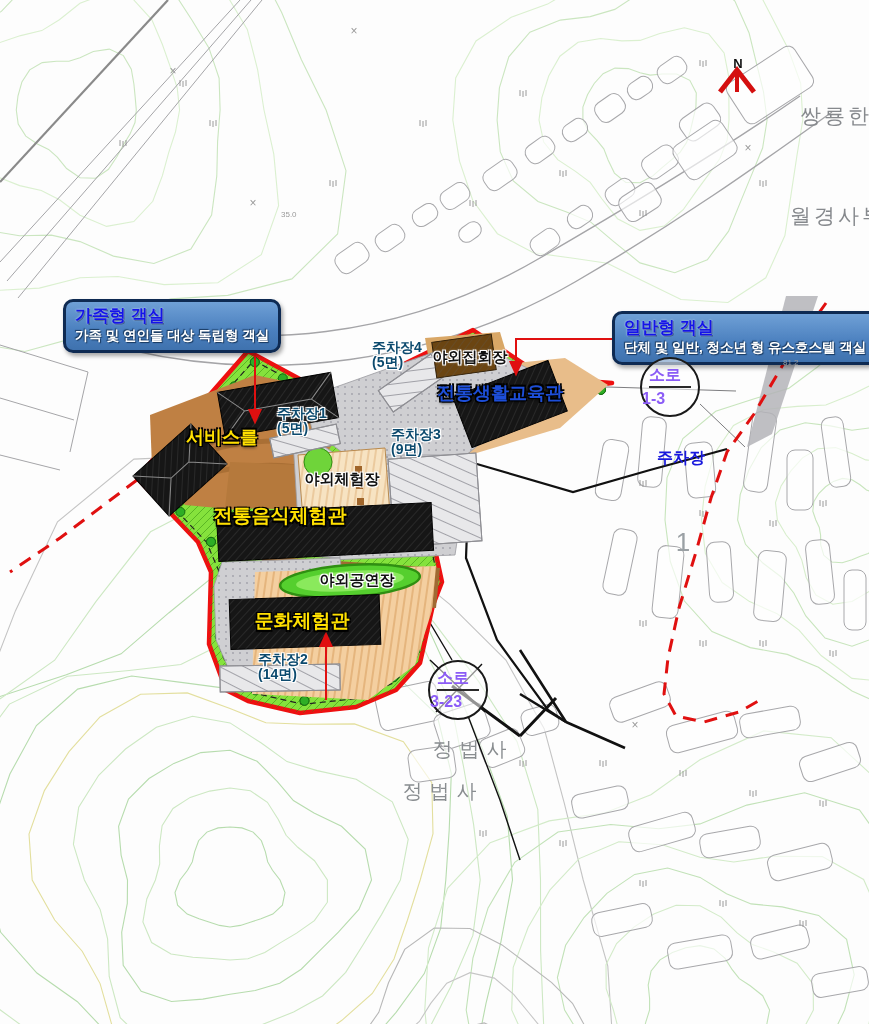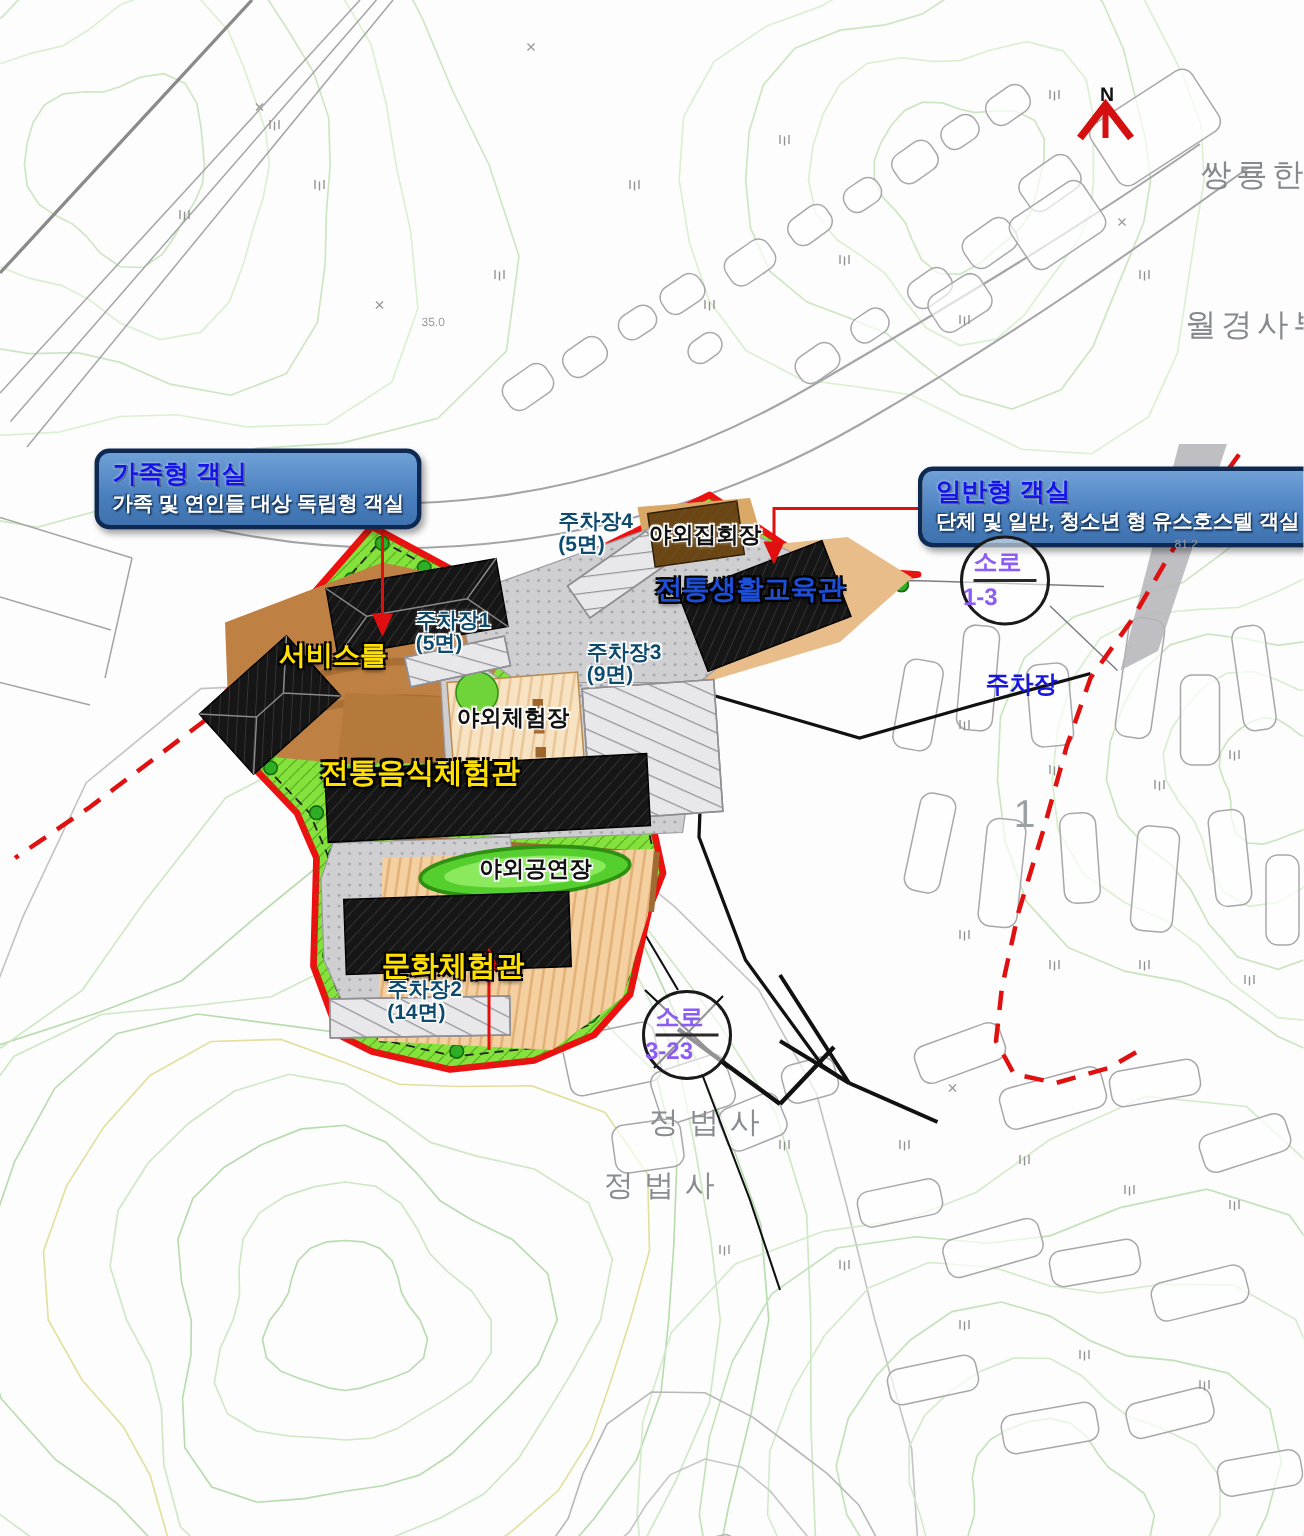--- a/index.html
+++ b/index.html
@@ -370,21 +370,21 @@
   <span class="t">가족형 객실</span>
   <span class="d">가족 및 연인들 대상 독립형 객실</span>
 </div>
 <div class="callout" style="left:612px;top:311px;">
   <span class="t">일반형 객실</span>
   <span class="d">단체 및 일반, 청소년 형 유스호스텔 객실</span>
 </div>
 
 <div class="ml bl halo-b" style="left:222px;top:437px;font-size:18px;">서비스를</div>
 <div class="ml bl halo-b" style="left:280px;top:506px;margin-top:10px;">전통음식체험관</div>
-<div class="ml bl halo-b" style="left:302px;top:621px;margin-top:24px;">문화체험관</div>
+<div class="ml bl halo-b" style="left:302px;top:621px;">문화체험관</div>
 <div class="ml bl-white halo-b" style="left:500px;top:393px;">전통생활교육관</div>
 
 <div class="ml area-label halo-w" style="left:470px;top:357px;">야외집회장</div>
 <div class="ml area-label halo-w" style="left:342px;top:479px;">야외체험장</div>
 <div class="ml area-label halo-w" style="left:357px;top:580px;">야외공연장</div>
 
 <div class="ml park halo-w" style="left:302px;top:421px;">
   <span>주차장1</span><br>
   <span>(5면)</span>
 </div>

